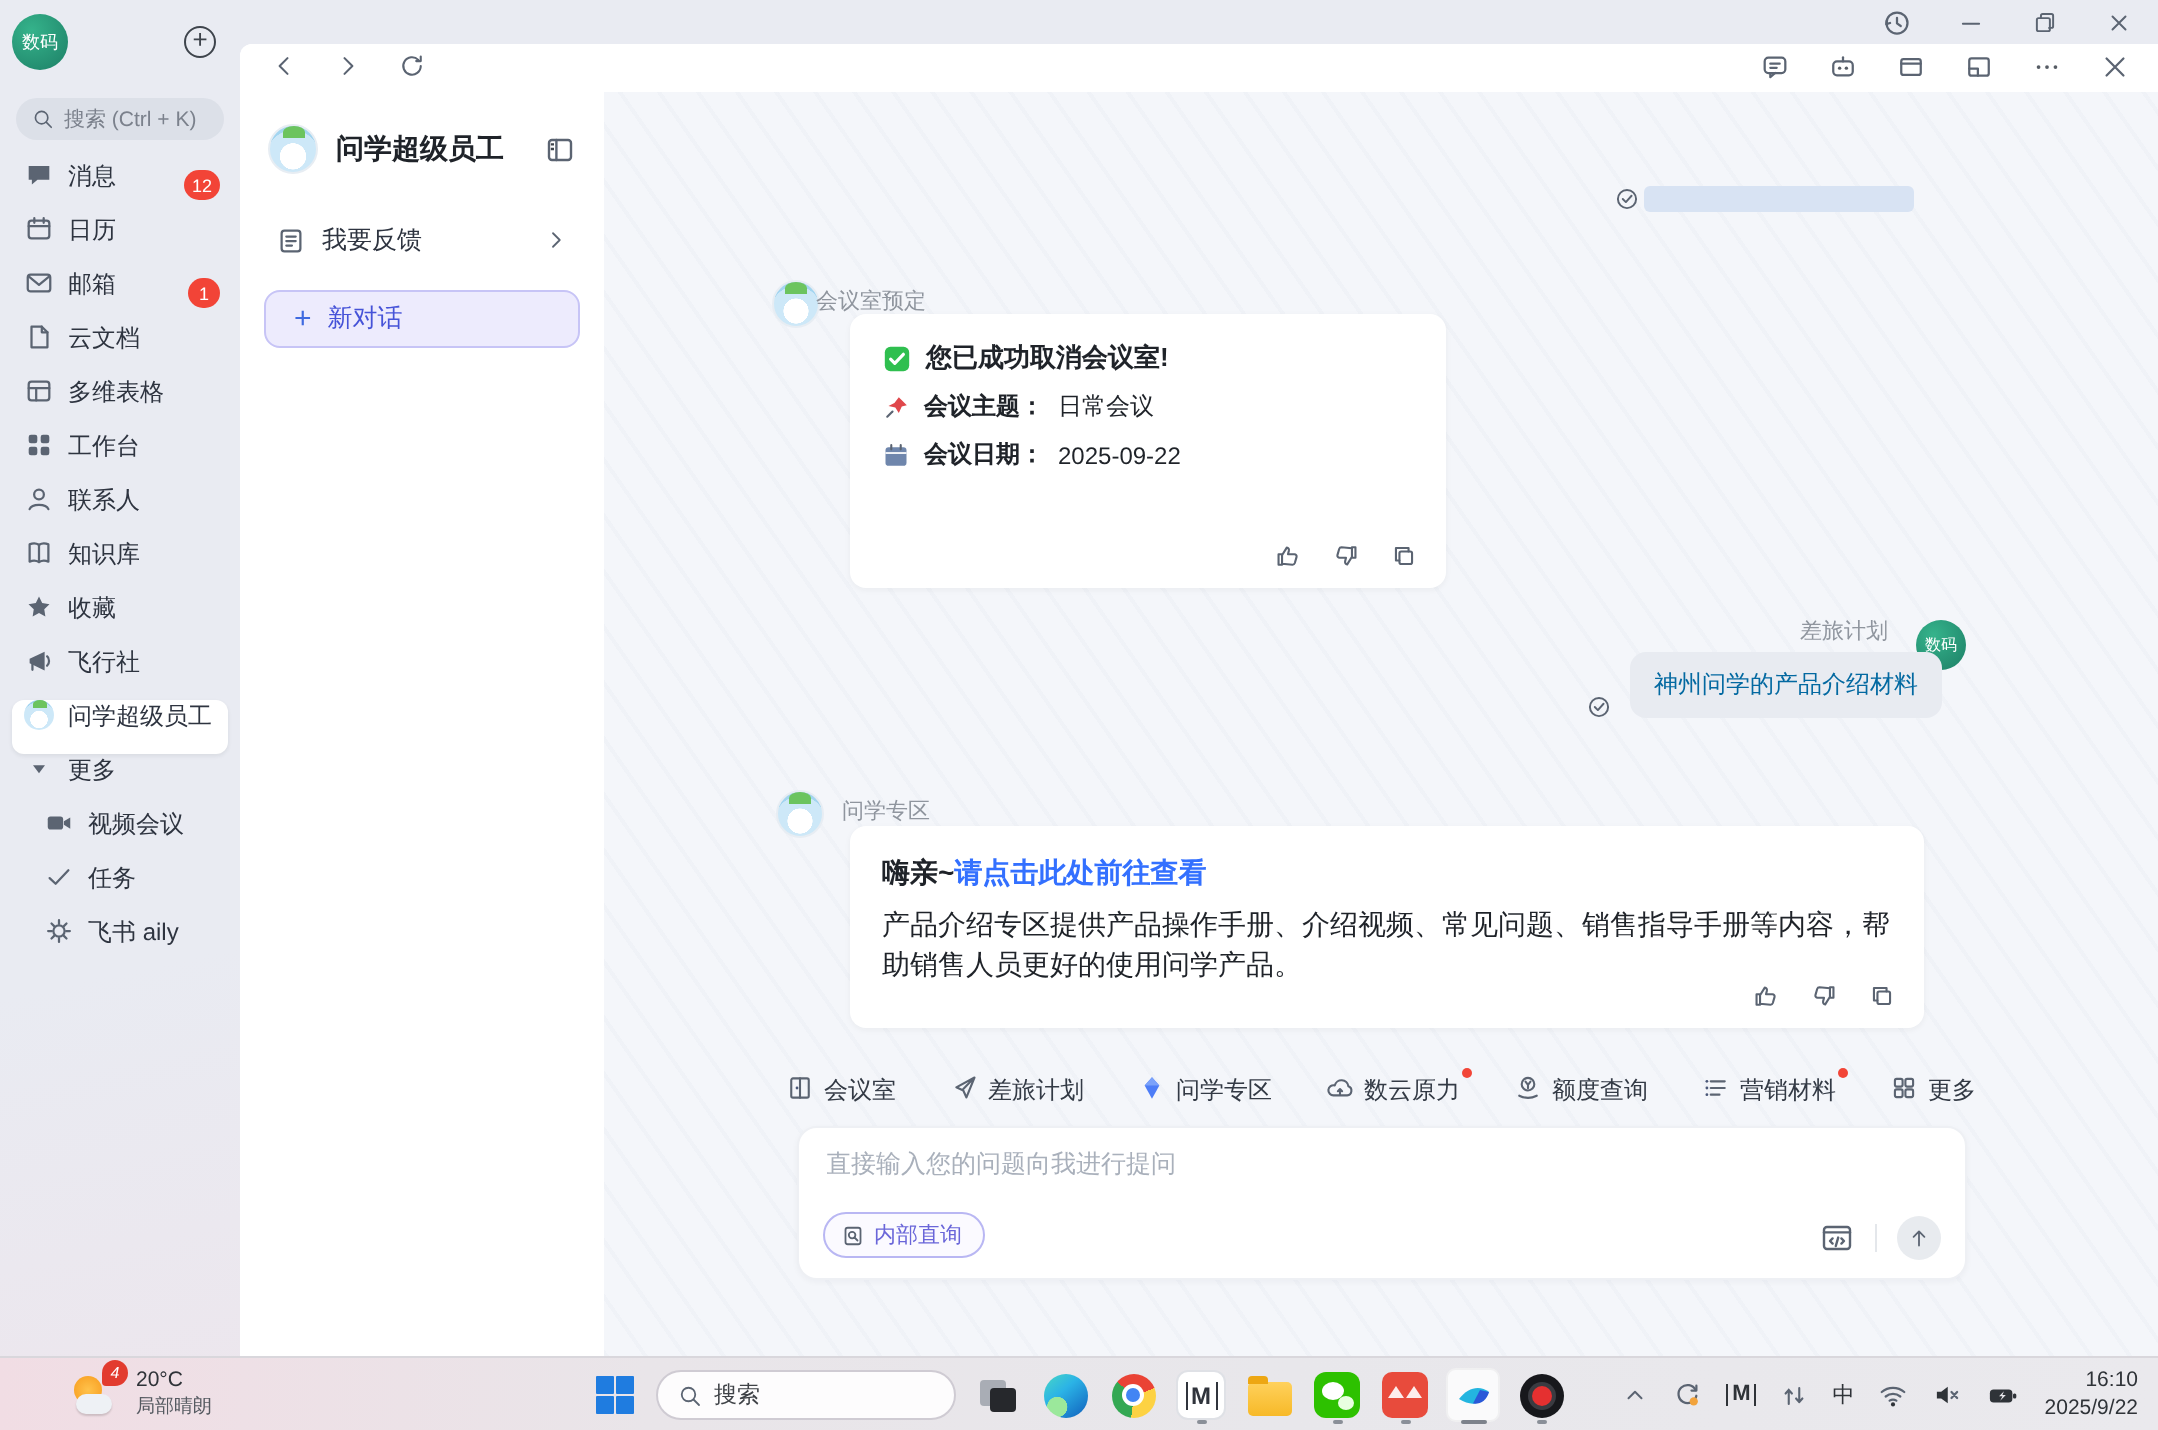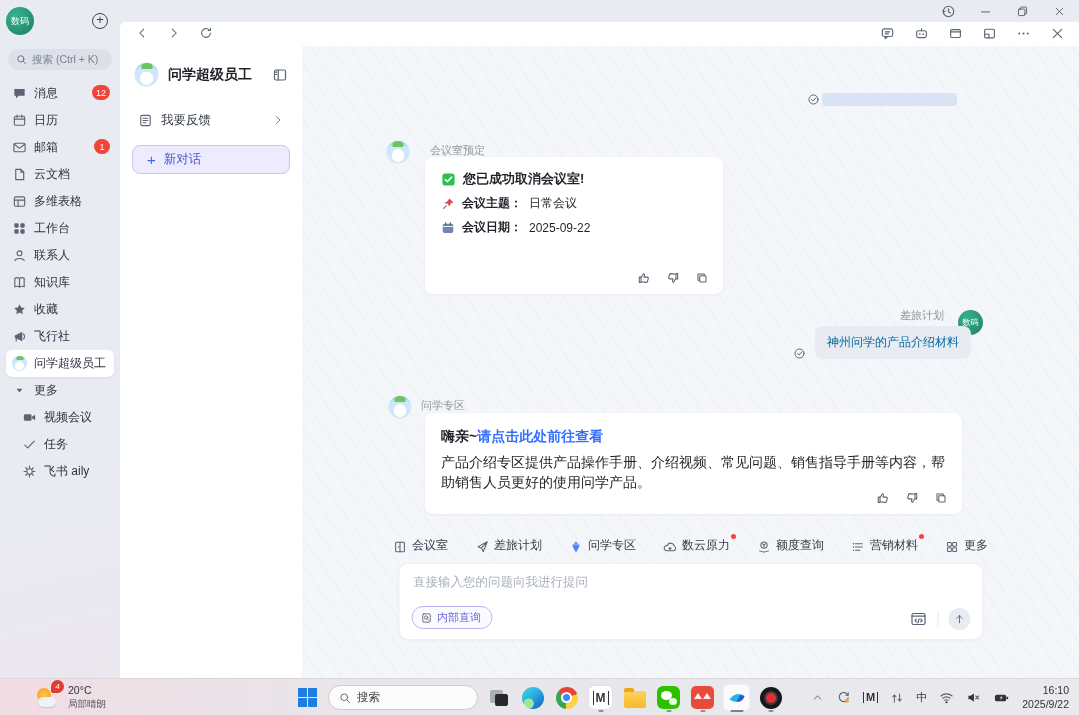--- a/index.html
+++ b/index.html
@@ -13,21 +13,21 @@
   .win-controls{position:absolute;top:3px;right:12px;display:flex;align-items:center;gap:21px;color:#4a4f57;z-index:9}
   .win-controls .wc{width:16px;height:16px;display:flex;align-items:center;justify-content:center;cursor:pointer}
 
   
   .sidebar{position:absolute;left:0;top:0;width:120px;bottom:0;padding:7px 6px 0;z-index:2}
   .side-top{position:relative;height:34px}
   .avatar-green{width:28px;height:28px;border-radius:50%;background:radial-gradient(circle at 35% 30%,#35b38b,#1d7f66);color:#fff;font-size:9px;display:flex;align-items:center;justify-content:center;letter-spacing:0}
   .plus-btn{position:absolute;right:6px;top:6px;width:16px;height:16px;border:1.4px solid #3e444c;border-radius:50%;color:#3e444c;font-size:13px;line-height:12px;text-align:center;cursor:pointer}
   .side-search{margin:8px 2px 10px;height:21px;background:#dce0e8;border-radius:12px;display:flex;align-items:center;gap:5px;padding:0 8px;color:#7b818c;font-size:10.5px;cursor:pointer;white-space:nowrap}
   .snav{display:flex;flex-direction:column}
-  .srow{position:relative;height:27px;display:flex;align-items:center;gap:7px;padding:0 6px;border-radius:6px;font-size:12px;color:#2e3440;cursor:pointer;white-space:nowrap}
+  .srow{position:relative;height:27px;display:flex;gap:7px;padding:0 6px;border-radius:6px;font-size:12px;color:#2e3440;cursor:pointer;white-space:nowrap}
   .srow.active{background:#fff;box-shadow:0 1px 2px rgba(31,35,41,.08)}
   .srow .badge{position:absolute;right:4px;top:5px;min-width:16px;height:15px;padding:0 4px;background:#f24437;border-radius:8px;color:#fff;font-size:9px;display:flex;align-items:center;justify-content:center}
   .srow.sub{padding-left:16px}
   .mini-bot{width:15px;height:15px;border-radius:50%;background:radial-gradient(circle at 50% 65%,#fff 0 35%,#cde8f8 36% 70%,#9fd2ef 71% 100%);position:relative;flex:0 0 auto}
   .mini-bot::before{content:"";position:absolute;top:0;left:50%;transform:translateX(-50%);width:7px;height:4px;background:#6cc45f;border-radius:50% 50% 0 0}
 
   
   .content{position:absolute;left:120px;top:22px;right:0;bottom:0;background:#fff;border-radius:6px 0 0 0;overflow:hidden}
   .navstrip{position:relative;height:24px;background:#fff}
   .nav-left{position:absolute;left:15px;top:4px;display:flex;gap:18px;align-items:center}
@@ -57,21 +57,21 @@
   .c-row{display:flex;align-items:center;gap:7px;font-size:12px;color:#1f2329;margin-top:7px;white-space:nowrap}
   .c-row b{font-weight:bold}
   .acts{position:absolute;right:14px;bottom:9px;display:flex;gap:15px}
   .acts .a{cursor:pointer}
   .ububble{position:absolute;background:#e8ebf1;border-radius:8px;padding:8px 12px;font-size:12px;color:#0369a1;white-space:nowrap}
   .uav{position:absolute;width:25px;height:25px;border-radius:50%;background:radial-gradient(circle at 35% 30%,#35b38b,#1d7f66);color:#fff;font-size:8px;display:flex;align-items:center;justify-content:center}
   .rich{font-size:14px;color:#1f2329;line-height:20px}
   .rich b{font-weight:normal}
   .rlink{color:#3370ff;font-weight:bold;cursor:pointer;text-decoration:none}
   .chips{position:absolute;left:0;right:0;top:491px;display:flex;justify-content:center;gap:27px}
-  .chip{position:relative;display:flex;align-items:flex-end;gap:5px;font-size:12px;color:#333a45;cursor:pointer;white-space:nowrap}
+  .chip{position:relative;display:flex;align-items:flex-start;gap:5px;font-size:12px;color:#333a45;cursor:pointer;white-space:nowrap}
   .rdot{position:absolute;top:-3px;right:-6px;width:5px;height:5px;border-radius:50%;background:#f24537}
   .inputcard{position:absolute;left:50%;transform:translateX(-50%);top:517px;width:585px;height:77px;background:#fff;border-radius:10px;border:1px solid #eef0f4;box-shadow:0 1px 3px rgba(31,35,41,.04)}
   .inputcard textarea{position:absolute;left:14px;top:10px;width:550px;height:34px;border:none;outline:none;resize:none;font-family:inherit;font-size:12.5px;color:#1f2329;background:transparent}
   .inputcard textarea::placeholder{color:#a9b0bb}
   .modechip{position:absolute;left:12px;bottom:10px;display:flex;align-items:center;gap:5px;padding:3px 10px 3px 8px;border:1px solid #b9b7f3;border-radius:999px;color:#6a66d9;font-size:11px;cursor:pointer;background:#fbfaff}
   .in-acts{position:absolute;right:12px;bottom:9px;display:flex;align-items:center;gap:10px}
   .divider{width:1px;height:14px;background:#e4e7eb}
   .send{width:22px;height:22px;border-radius:50%;background:#e8ebef;display:flex;align-items:center;justify-content:center;cursor:pointer}
 
   
@@ -359,21 +359,21 @@
 
       <span class="sk-check">
           <svg width="13" height="13" viewBox="0 0 16 16">
             <circle class="s" cx="8" cy="8" r="5.6" stroke="#35b065"></circle>
             <path class="s" d="M5.4 8l1.9 1.9L10.8 6" stroke="#35b065"></path>
           </svg>
         </span>
       <div class="sk-pill"></div>
 
       <span class="av24 bot-av" style="left:84px;top:94px"></span>
-      <span class="sender" style="left:128px;top:97px">会议室预定</span>
+      <span class="sender" style="left:106px;top:97px">会议室预定</span>
       <div class="card" style="left:123px;top:111px;width:298px;height:137px;padding:13px 16px">
         <div class="c-title">
           <svg width="15" height="15" viewBox="0 0 16 16">
               <rect x="1.5" y="1.5" width="13" height="13" rx="3" fill="#2fbf4f"></rect>
               <path d="M4.6 8.1l2.2 2.2 4.6-4.8" stroke="#fff" stroke-width="1.7" fill="none" stroke-linecap="round" stroke-linejoin="round"></path>
             </svg>
           <span>您已成功取消会议室!</span>
         </div>
         <div class="c-row">
           <svg width="14" height="14" viewBox="0 0 16 16">

